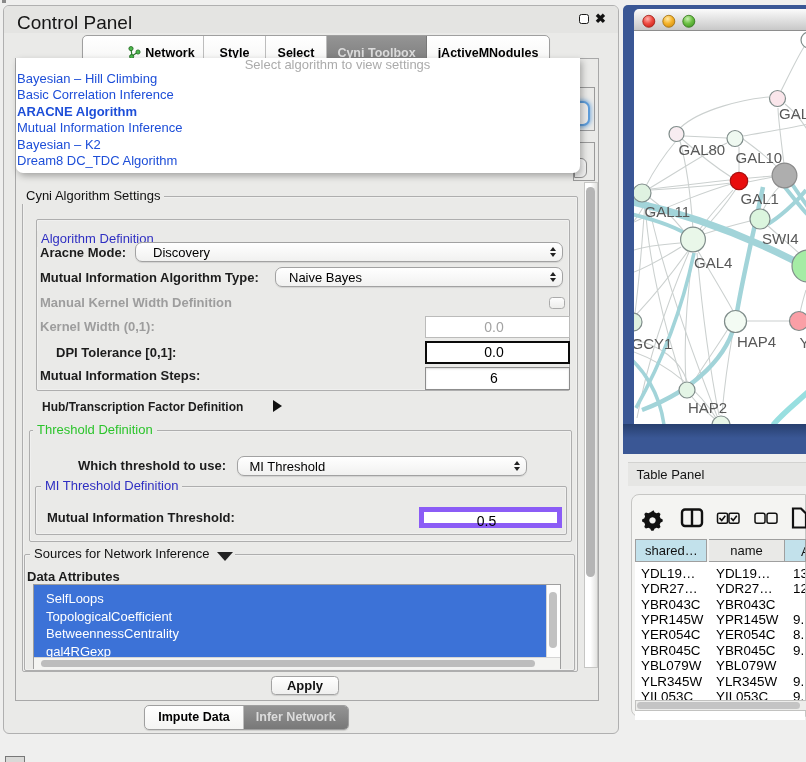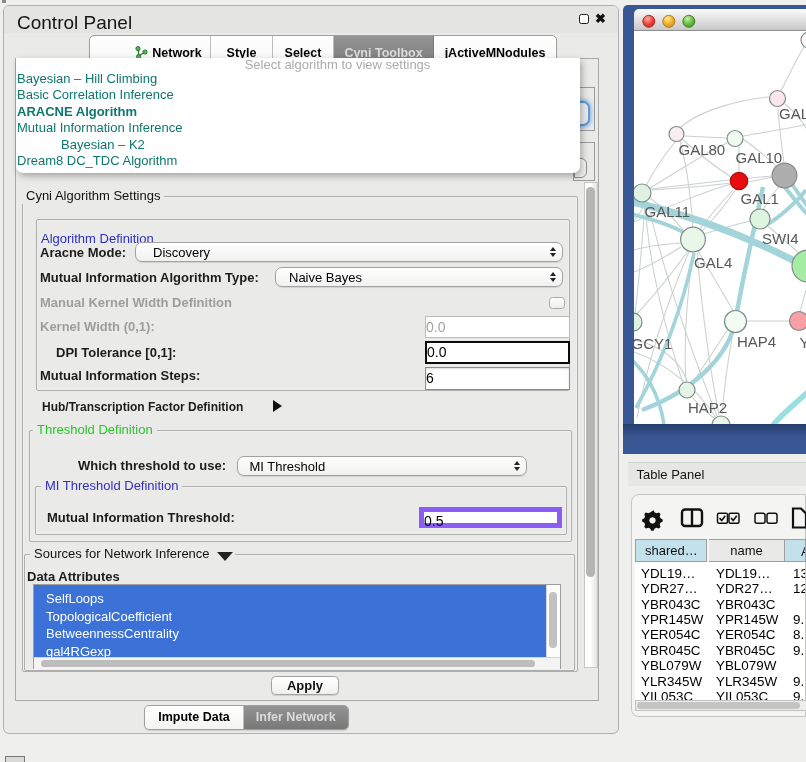--- a/index.html
+++ b/index.html
@@ -7,26 +7,26 @@
 .ab{position:absolute;}
 .lbl{position:absolute;font-size:13px;font-weight:bold;color:#1c1c1c;line-height:16px;white-space:nowrap;}
 .glbl{position:absolute;font-size:13px;font-weight:bold;color:#9d9d9d;line-height:16px;white-space:nowrap;}
 .grp{position:absolute;border:1px solid #aeaeae;border-radius:2px;box-shadow:inset 0 0 0 0.5px #f6f6f6;}
 .gt{position:absolute;top:-8px;background:#eaeae8;padding:0 4px;font-size:13px;line-height:16px;white-space:nowrap;}
 .combo{position:absolute;background:linear-gradient(#ffffff,#f1f1f0);border:1px solid #a2a2a2;border-radius:7px;font-size:13px;color:#000;box-shadow:0 1px 1px rgba(0,0,0,0.10);}
 .combo span{position:absolute;top:50%;transform:translateY(-50%);line-height:15px;}
 .spin{position:absolute;right:5px;top:50%;width:8px;height:12px;transform:translateY(-50%);}
 .spin:before{content:"";position:absolute;left:1px;top:1px;border:3px solid transparent;border-bottom:4px solid #222;border-top:none;}
 .spin:after{content:"";position:absolute;left:1px;bottom:1px;border:3px solid transparent;border-top:4px solid #222;border-bottom:none;}
-.fld{position:absolute;background:#fff;font-size:14px;text-align:left;white-space:nowrap;}
+.fld{position:absolute;background:#fff;font-size:14px;text-align:center;white-space:nowrap;}
 .seg{display:flex;position:absolute;border:1px solid #9f9f9f;border-radius:5px;background:linear-gradient(#ffffff,#f4f4f3);box-shadow:0 1px 1px rgba(0,0,0,0.12);overflow:hidden;}
 .seg>div{display:flex;align-items:center;justify-content:center;font-size:12.5px;font-weight:bold;color:#000;border-right:1px solid #bdbdbd;white-space:nowrap;}
 .seg>div:last-child{border-right:none;}
 .seg>div.sel{background:linear-gradient(#949494,#787878);color:#dcdcdc;border-right-color:#787878;}
-.ovitem{position:absolute;left:17px;font-size:13px;color:#0f766e;line-height:16px;white-space:nowrap;}
+.ovitem{position:absolute;left:17px;font-size:13px;color:#1d4ed8;line-height:16px;white-space:nowrap;}
 </style>
 </head>
 <body>
 
 <div class="ab" style="left:2px;top:0;width:4px;height:3px;background:#8a8a8a;"></div>
 
 <div class="ab" style="left:3px;top:5px;width:616px;height:729px;background:#eaeae8;border:1px solid #b0b0b0;border-radius:6px;"></div>
 <div class="ab" style="left:4px;top:6px;width:614px;height:27px;background:#e4e4e2;border-radius:5px 5px 0 0;"></div>
 <div class="ab" style="left:17px;top:12px;font-size:19px;color:#151515;">Control Panel</div>
 
@@ -36,21 +36,21 @@
 <div class="ab" style="left:15px;top:58px;width:584px;height:643px;background:#eaeae8;border:1px solid #a8a8a8;"></div>
 
 <div class="ab" style="left:560px;top:87px;width:34.5px;height:44px;border:1px solid #9a9a9a;background:#eaeae8;"></div>
 <div class="ab" style="left:560px;top:101px;width:29.5px;height:24.5px;border:2px solid #5e9cd9;border-radius:7px;background:#ececec;box-shadow:0 0 4px 1px rgba(94,156,217,0.8);"></div>
 <div class="ab" style="left:573px;top:142px;width:21.5px;height:38.5px;border:1px solid #9a9a9a;background:#eaeae8;"></div>
 <div class="ab" style="left:573.5px;top:158px;width:13.5px;height:20px;border:1px solid #909090;border-radius:0 6px 6px 0;background:linear-gradient(#fdfdfd,#ededec);"></div>
 
 <div class="ab" style="left:583.5px;top:182px;width:14px;height:486px;background:linear-gradient(to right,#ffffff 45%,#e3e3e1);border:1px solid #c6c6c4;"></div>
 <div class="ab" style="left:585.5px;top:187px;width:9px;height:390px;background:#b5b5b5;border-radius:4.5px;"></div>
 
-<div class="seg" style="left:89px;top:35px;height:36px;padding-left:37px;">
+<div class="seg" style="left:82px;top:35px;height:36px;padding-left:37px;">
 <div style="width:84px;"><svg width="13" height="14" viewBox="0 0 13 14" style="margin-right:4px;">
         <line x1="3" y1="3" x2="4" y2="10" stroke="#2a7a2a" stroke-width="1.2"></line>
         <line x1="4" y1="10" x2="10" y2="6" stroke="#2a7a2a" stroke-width="1.2"></line>
         <circle cx="3" cy="2.6" r="2.1" fill="#4db84d" stroke="#1c641c" stroke-width="0.8"></circle>
         <circle cx="3.6" cy="10.6" r="2.1" fill="#4db84d" stroke="#1c641c" stroke-width="0.8"></circle>
         <circle cx="10" cy="6" r="2.1" fill="#4db84d" stroke="#1c641c" stroke-width="0.8"></circle>
       </svg>Network</div>
 <div style="width:62px;">Style</div>
 <div style="width:61px;">Select</div>
 <div class="sel" style="width:100px;">Cyni Toolbox</div>
@@ -127,21 +127,21 @@
 </div>
 
 <div class="ab" style="left:5px;top:756px;width:20px;height:8px;border:1.5px solid #777;background:#d9d9d7;"></div>
 
 <div class="ab" style="left:15.5px;top:57.5px;width:564px;height:115px;background:#fff;border-radius:0 0 7px 7px;box-shadow:2px 3px 7px rgba(0,0,0,0.30);z-index:40;"></div>
 <div class="ab" style="left:15.5px;top:57px;width:644px;text-align:center;font-size:13px;color:#ababab;line-height:15px;z-index:41;">Select algorithm to view settings</div>
 <div class="ovitem" style="top:70.5px;z-index:41;">Bayesian – Hill Climbing</div>
 <div class="ovitem" style="top:87px;z-index:41;">Basic Correlation Inference</div>
 <div class="ovitem" style="top:103.5px;font-weight:bold;z-index:41;">ARACNE Algorithm</div>
 <div class="ovitem" style="top:120px;z-index:41;">Mutual Information Inference</div>
-<div class="ovitem" style="top:136.5px;z-index:41;padding-left:44px;">Bayesian – K2</div>
+<div class="ovitem" style="top:136.5px;z-index:41;">Bayesian – K2</div>
 <div class="ovitem" style="top:153px;z-index:41;">Dream8 DC_TDC Algorithm</div>
 
 <div class="ab" style="left:622.5px;top:5px;width:183.5px;height:448.5px;background:#3a5795;border-radius:5px 0 0 0;"></div>
 <div class="ab" style="left:622.5px;top:423.5px;width:183.5px;height:14px;background:linear-gradient(#273f6e,#3a5795);"></div>
 
 <div class="ab" style="left:634px;top:9px;width:172px;height:22px;background:linear-gradient(#fbfbfb,#c8c8c8);border-bottom:1px solid #8e8e8e;border-radius:5px 0 0 0;"></div>
 <svg class="ab" style="left:634px;top:9px;" width="172" height="22" viewBox="0 0 172 22">
 <defs>
 <radialGradient id="rg" cx="0.4" cy="0.3" r="0.8">
         <stop offset="0" stop-color="#ffb0ac"></stop>
@@ -274,21 +274,21 @@
 <path d="M153,3.5 h8 l5,5 v14 h-13 z" stroke-width="2.2"></path>
 </g>
 </svg>
 
 <div class="ab" style="left:635.3px;top:538.7px;width:72px;height:23px;background:#c2e1eb;border:1px solid #9f9f9f;font-size:13px;color:#111;display:flex;align-items:center;justify-content:center;">shared…</div>
 <div class="ab" style="left:709.1px;top:538.7px;width:76px;height:23px;background:#e9e9e7;border:1px solid #9f9f9f;border-left:none;font-size:13px;color:#111;display:flex;align-items:center;justify-content:center;">name</div>
 <div class="ab" style="left:785.1px;top:538.7px;width:21px;height:23px;background:#c2e1eb;border:1px solid #9f9f9f;border-left:none;font-size:13px;color:#111;overflow:hidden;">
     <span style="position:absolute;left:16px;top:4px;">A</span>
   </div>
 
-<div class="ab" style="left:635.3px;top:561.7px;width:170px;height:138px;background:#fff;overflow:hidden;">
+<div class="ab" style="left:635.3px;top:561.7px;width:170px;height:158px;background:#fff;overflow:hidden;">
 <div style="position:absolute;left:5.7px;top:4px;font-size:13.4px;line-height:15.4px;color:#000;white-space:pre;">YDL19…
 YDR27…
 YBR043C
 YPR145W
 YER054C
 YBR045C
 YBL079W
 YLR345W
 YIL053C</div>
 <div style="position:absolute;left:80.7px;top:4px;font-size:13.4px;line-height:15.4px;color:#000;white-space:pre;">YDL19…

